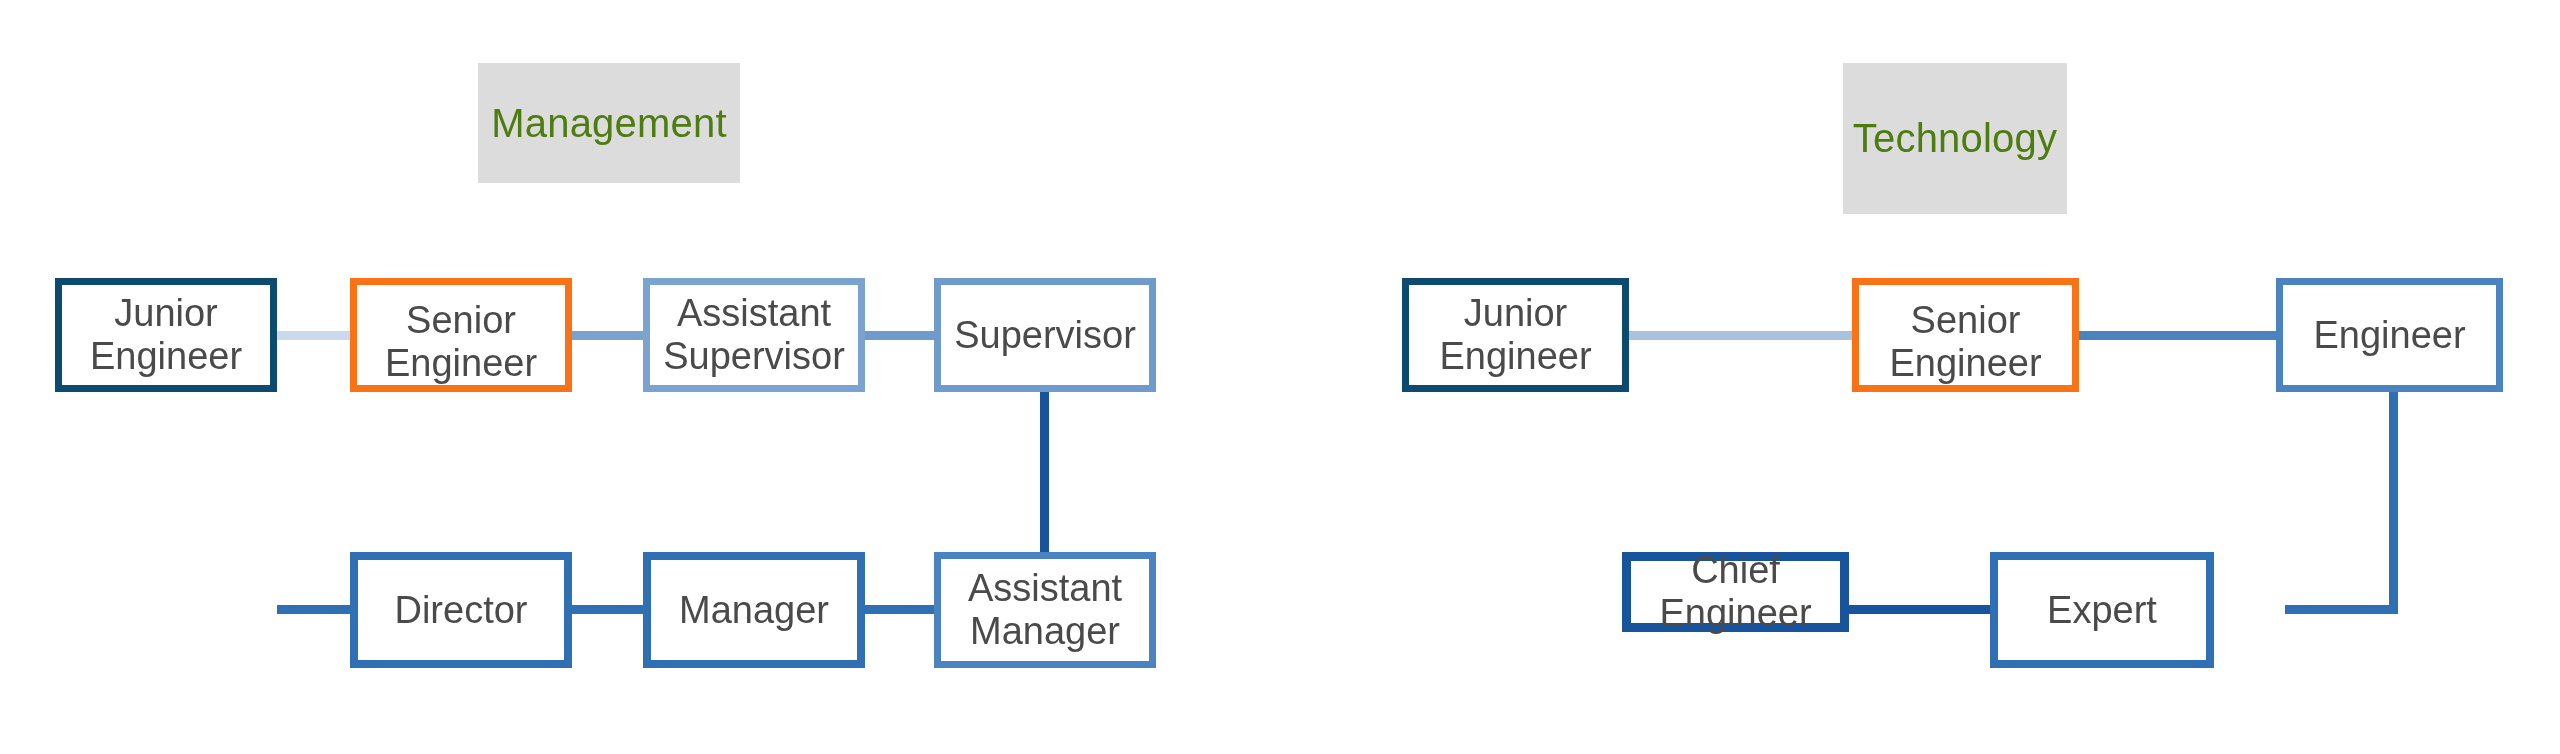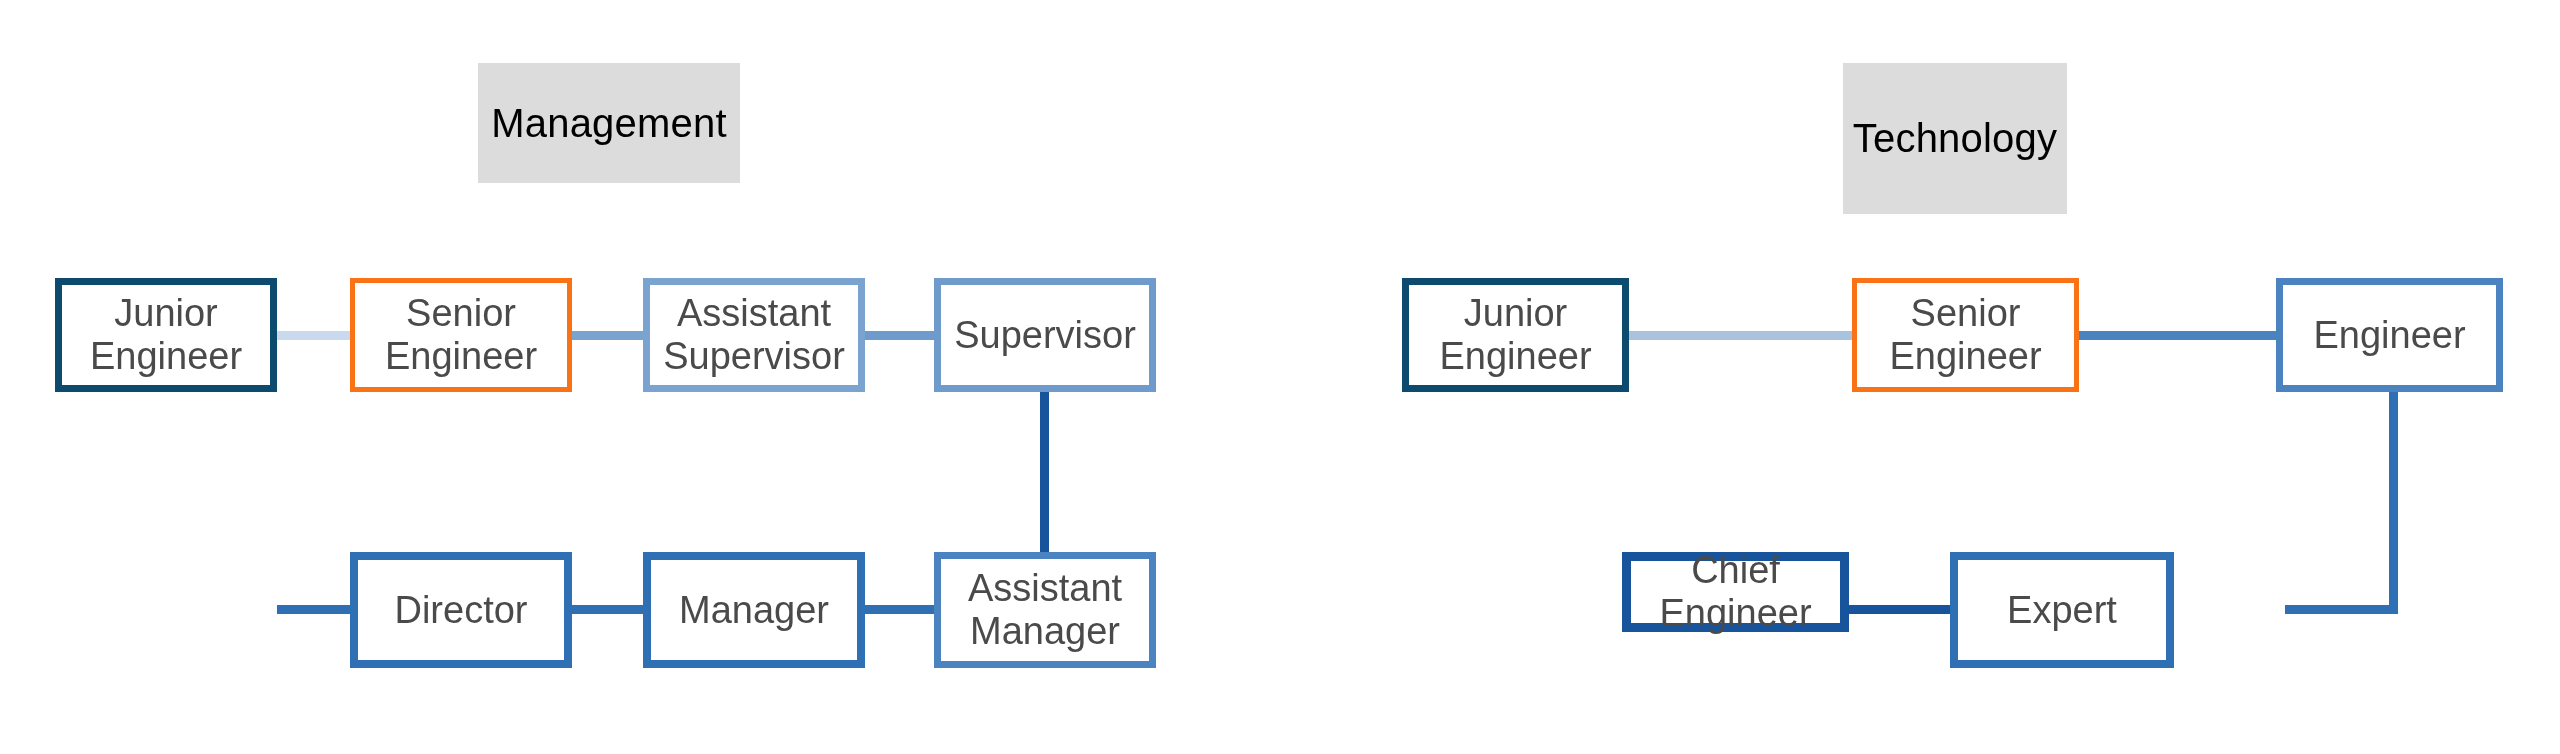--- a/index.html
+++ b/index.html
@@ -1,37 +1,37 @@
 <!DOCTYPE html>
 <html><head>
 <meta charset="utf-8">
 <style>
   html,body{margin:0;padding:0;background:#ffffff;}
   body{width:2560px;height:754px;position:relative;overflow:hidden;
        font-family:"Liberation Sans","DejaVu Sans",sans-serif;}
   #canvas{position:absolute;left:0;top:0;width:2560px;height:754px;}
 
   .section-label{
-    position:absolute;background:#dcdcdc;color:#000000;
+    position:absolute;background:#dcdcdc;color:#4d7c0f;
     display:flex;align-items:center;justify-content:center;
     font-size:40px;font-weight:400;letter-spacing:.2px;
     white-space:nowrap;
   }
 
   .node{
     position:absolute;background:#ffffff;box-sizing:border-box;
     display:flex;align-items:center;justify-content:center;
     text-align:center;color:#4a4a4a;font-size:38px;line-height:1.13;
     font-weight:400;
   }
   .node span{display:block;padding:0 6px;}
 
   
   .lvl1{border:7px solid #0c4a6e;}
-  .lvl2{border:5px solid #f97316;}
+  .lvl2{border:7px solid #f97316;align-items:flex-end;}
   .lvl3{border:7px solid #7ba3cf;}
   .lvl4{border:7px solid #6e9bcb;}
   .lvl5{border:7px solid #4a83bf;}
   .lvl6{border:8px solid #2f6fb3;}
   .lvl7{border:9px solid #17549c;}
 
   .conn{position:absolute;}
   .conn.h{height:9px;}
   .conn.v{width:9px;}
   .c1{background:#c9d9ee;}
@@ -115,18 +115,18 @@
       <div>
         <span>Engineer</span>
       </div>
     </div>
     <div class="node lvl7" style="left: 1622px; top: 552px; width: 227px; height: 80px;">
       <div>
         <span>Chief</span>
         <span>Engineer</span>
       </div>
     </div>
-    <div class="node lvl6" style="left: 1950px; top: 552px; width: 224px; height: 116px;">
+    <div class="node lvl6" style="left: 1990px; top: 552px; width: 224px; height: 116px;">
       <div>
         <span>Expert</span>
       </div>
     </div>
   </div>
 
 </body></html>

